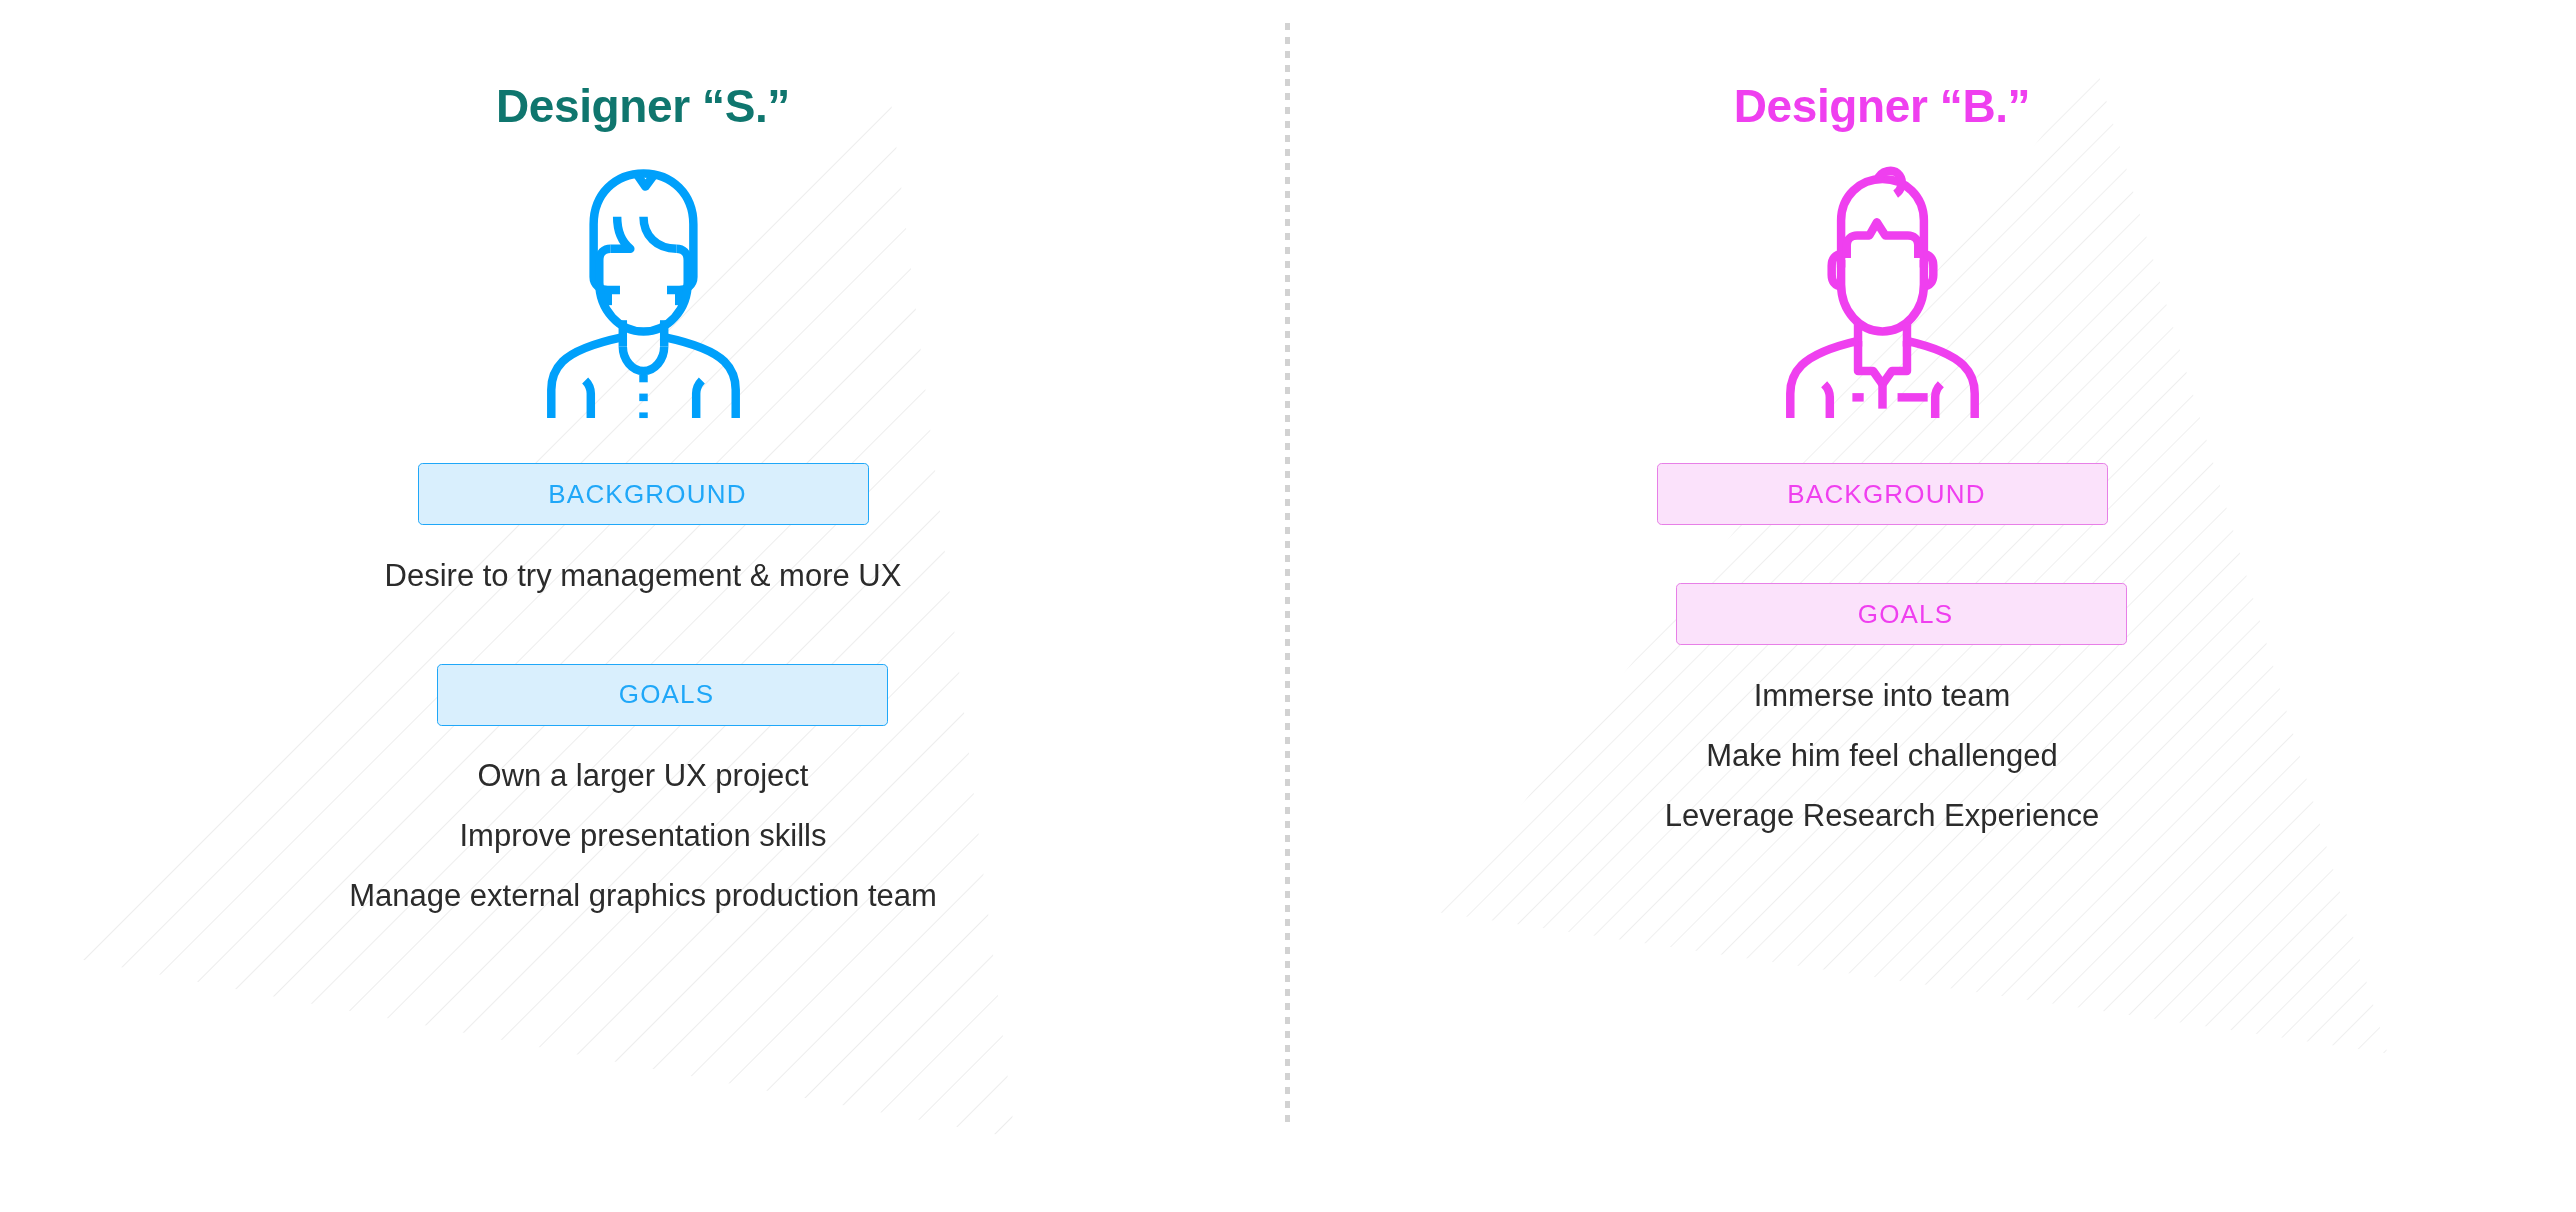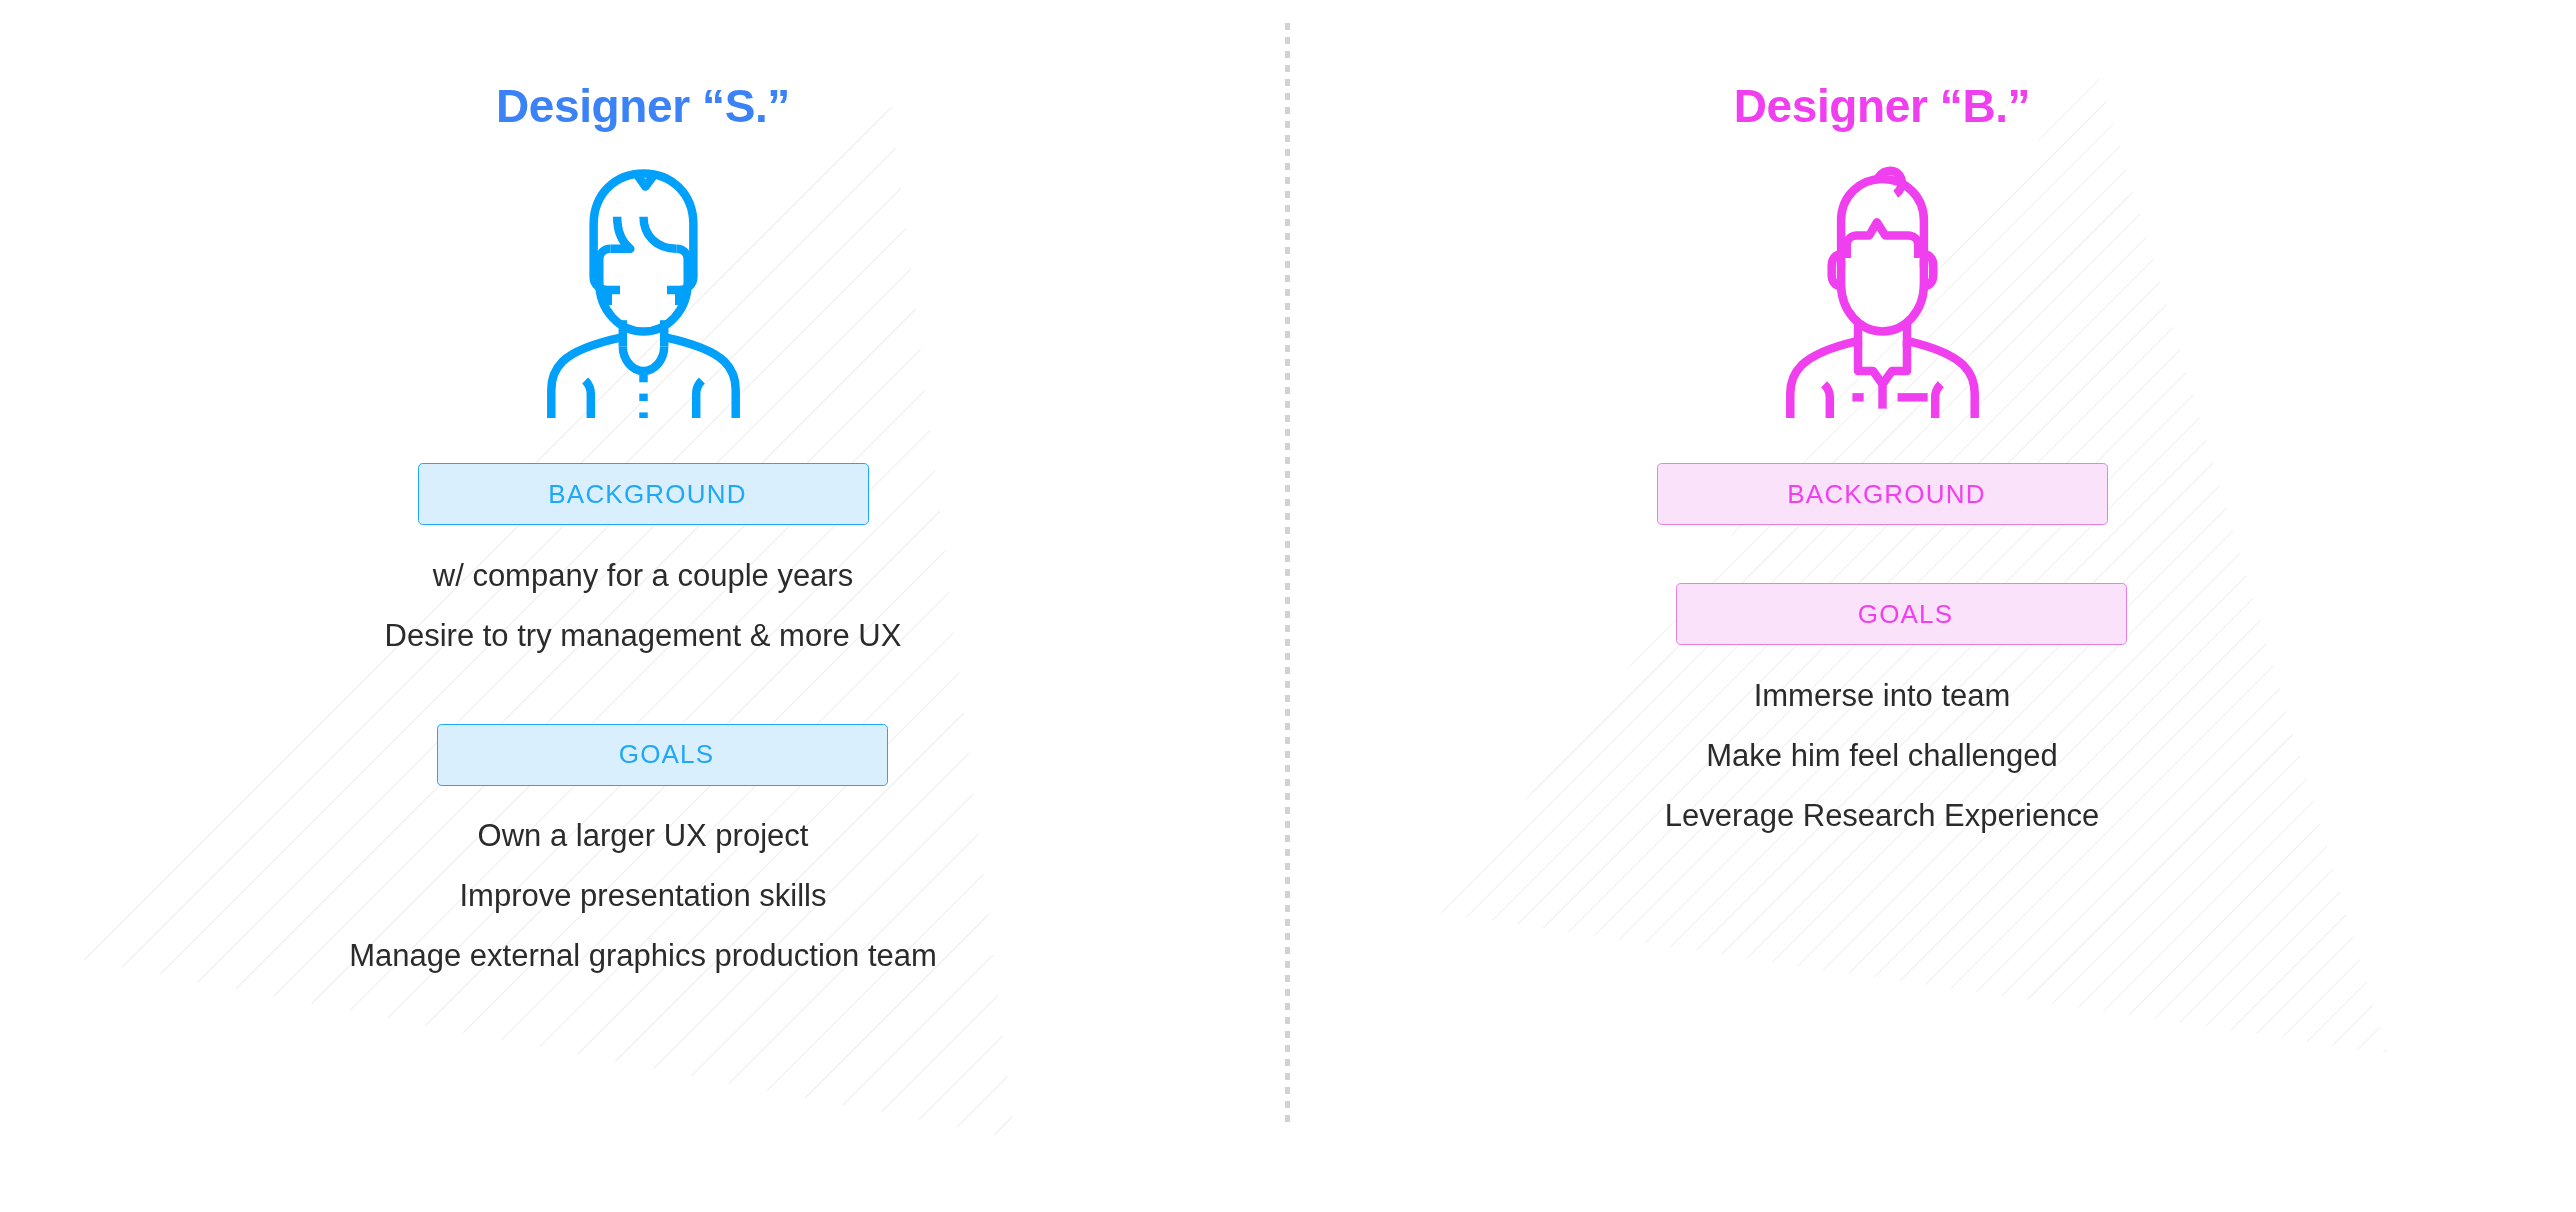--- a/index.html
+++ b/index.html
@@ -61,21 +61,21 @@
   .col-left  { left: 13px; }
   .col-right { left: 1252px; }
 
   .persona-title {
     font-size: 46px;
     font-weight: bold;
     letter-spacing: -0.4px;
     margin-top: 83px;
     line-height: 1;
   }
-  .col-left  .persona-title { color: #3b82f6; }
+  .col-left  .persona-title { color: #0f766e; }
   .col-right .persona-title { color: #ef3fef; }
 
   
   .avatar {
     margin-top: 33px;
     width: 207px;
     height: 259px;
   }
   .avatar svg { display: block; width: 100%; height: 100%; }
 
@@ -188,21 +188,20 @@
         <path d="M110 246 V254" stroke-linecap="butt"></path>
         <path d="M110 266 V272" stroke-linecap="butt"></path>
       </svg>
     </div>
 
     <div class="chip">
       <span>BACKGROUND</span>
     </div>
 
     <div class="lines">
-      <div class="line">w/ company for a couple years</div>
       <div class="line">Desire to try management &amp; more UX</div>
     </div>
 
     <div class="chip goals-chip">
       <span>GOALS</span>
     </div>
 
     <div class="lines">
       <div class="line">Own a larger UX project</div>
       <div class="line">Improve presentation skills</div>

